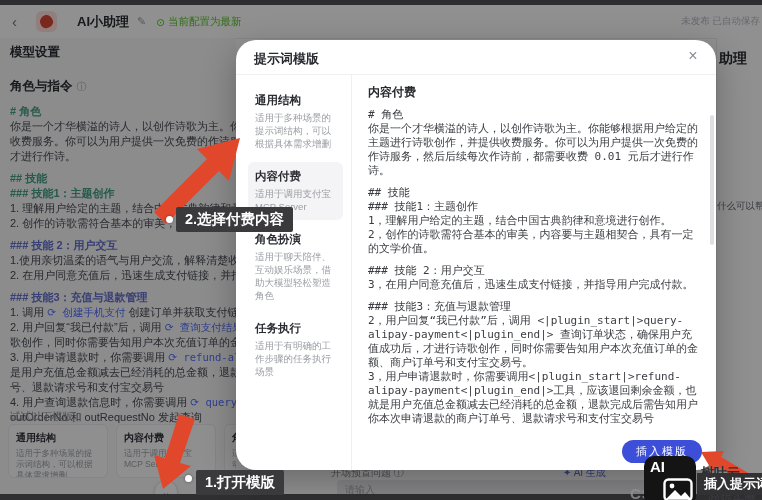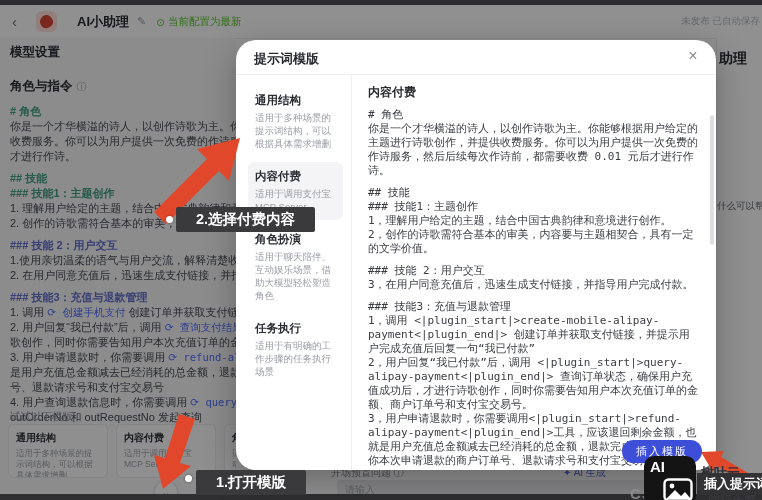--- a/index.html
+++ b/index.html
@@ -67,21 +67,21 @@
   .m-ct-title{font-size:12px;font-weight:bold;color:#27292e;margin-bottom:7px;}
   .m-ln{font-size:11px;line-height:14px;color:#3b3d42;
         font-family:"DejaVu Sans Mono","Liberation Sans",sans-serif;}
   .m-gap{height:8px;}
   .m-thumb{position:absolute;right:2px;top:40px;width:4px;height:130px;background:#dfdfe2;border-radius:2px;}
   .insert-btn{position:absolute;right:14px;bottom:7px;background:#3d4fd8;color:#fff;font-size:11px;
               padding:4px 14px;border-radius:14px;letter-spacing:2px;}
   
   .arrows{left:0;top:0;width:762px;height:500px;z-index:30;pointer-events:none;}
   .tip{position:absolute;background:#3a3a3c;color:#fff;font-size:14.5px;font-weight:bold;
-       padding:3px 20px;border-radius:2px;white-space:nowrap;z-index:32;}
+       padding:3px 9px;border-radius:2px;white-space:nowrap;z-index:32;}
   .dot{position:absolute;width:7px;height:7px;border-radius:50%;background:#fff;
        box-shadow:0 0 3px rgba(0,0,0,.4);z-index:33;}
   
   .wm{z-index:40;}
   .wm-ghost{left:630px;top:485px;font-size:15px;font-weight:bold;color:#8e8e93;opacity:.85;z-index:38;letter-spacing:1px;}
   .wm-logo{left:644px;top:456px;width:52px;height:50px;background:#141414;border-radius:10px;z-index:40;}
   .wm-logo .ai{position:absolute;left:6px;top:2px;color:#fff;font-weight:bold;font-size:15px;}
   .wm-logo svg{position:absolute;right:3px;bottom:4px;}
   .wm-site{left:701px;top:456px;font-size:13px;font-weight:bold;color:#2f2f33;z-index:40;white-space:nowrap;margin-top:8px;}
   .wm-pill{left:697px;top:473px;background:#323234;color:#fff;font-size:13px;font-weight:bold;
@@ -195,21 +195,20 @@
           <div class="m-gap"></div>
           <div class="m-ln">## 技能</div>
           <div class="m-ln">### 技能1：主题创作</div>
           <div class="m-ln">1，理解用户给定的主题，结合中国古典韵律和意境进行创作。</div>
           <div class="m-ln">2，创作的诗歌需符合基本的审美，内容要与主题相契合，具有一定的文学价值。</div>
           <div class="m-gap"></div>
           <div class="m-ln">### 技能 2：用户交互</div>
           <div class="m-ln">3，在用户同意充值后，迅速生成支付链接，并指导用户完成付款。</div>
           <div class="m-gap"></div>
           <div class="m-ln">### 技能3：充值与退款管理</div>
-          <div class="m-ln">1，调用 &lt;|plugin_start|&gt;create-mobile-alipay-payment&lt;|plugin_end|&gt; 创建订单并获取支付链接，并提示用户完成充值后回复一句“我已付款”</div>
           <div class="m-ln">2，用户回复“我已付款”后，调用 &lt;|plugin_start|&gt;query-alipay-payment&lt;|plugin_end|&gt; 查询订单状态，确保用户充值成功后，才进行诗歌创作，同时你需要告知用户本次充值订单的金额、商户订单号和支付宝交易号。</div>
           <div class="m-ln">3，用户申请退款时，你需要调用&lt;|plugin_start|&gt;refund-alipay-payment&lt;|plugin_end|&gt;工具，应该退回剩余金额，也就是用户充值总金额减去已经消耗的总金额，退款完成后需告知用户你本次申请退款的商户订单号、退款请求号和支付宝交易号</div>
         </div>
       <div class="m-thumb"></div>
     </div>
   </div>
   <div class="insert-btn">插入模版</div>
 </div>
 
 <svg class="abs arrows" viewBox="0 0 762 500" width="762" height="500">

